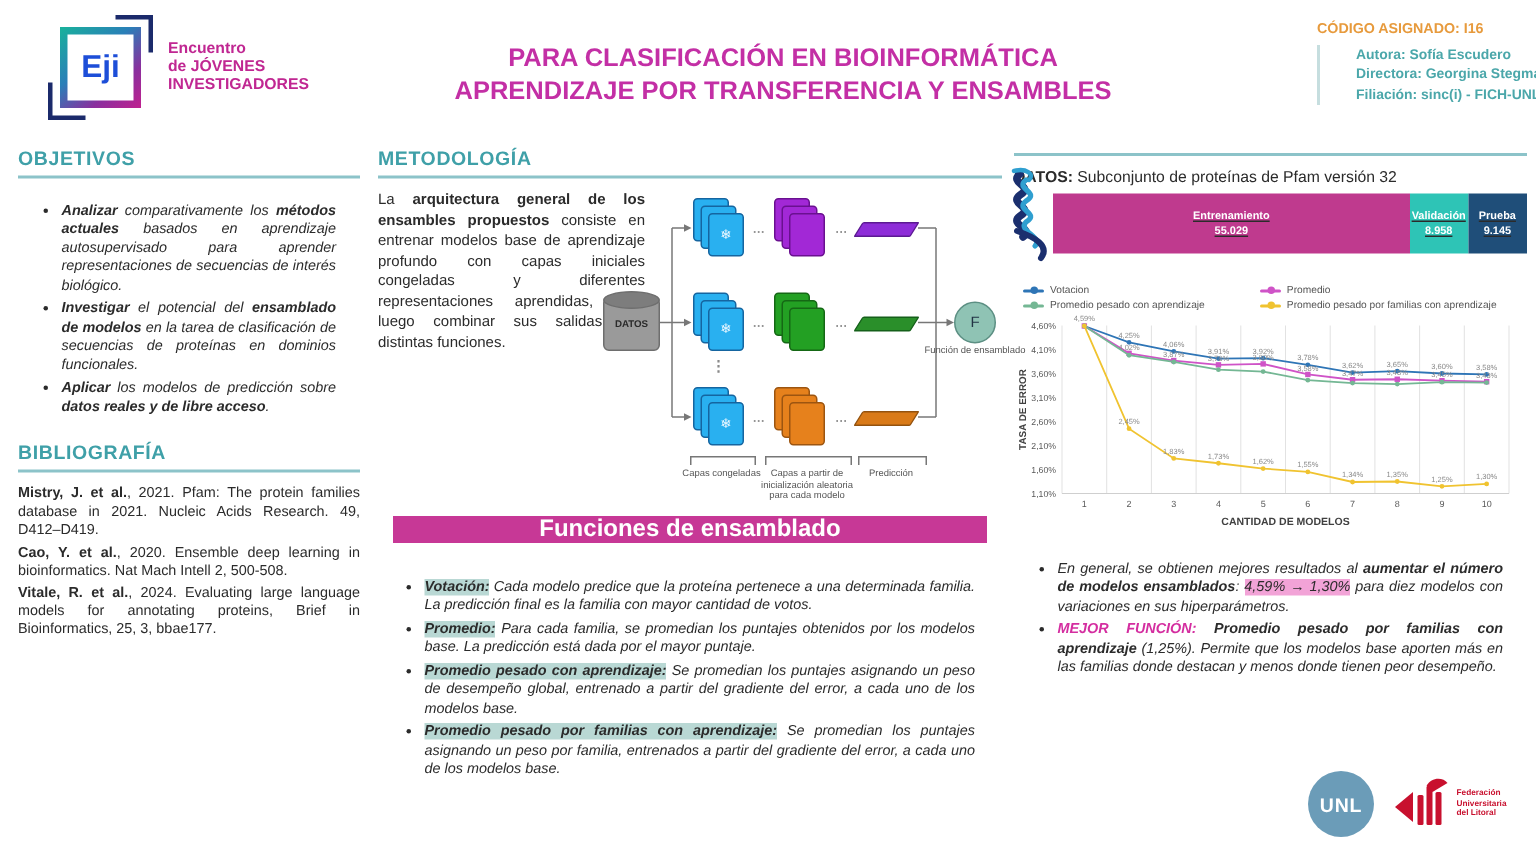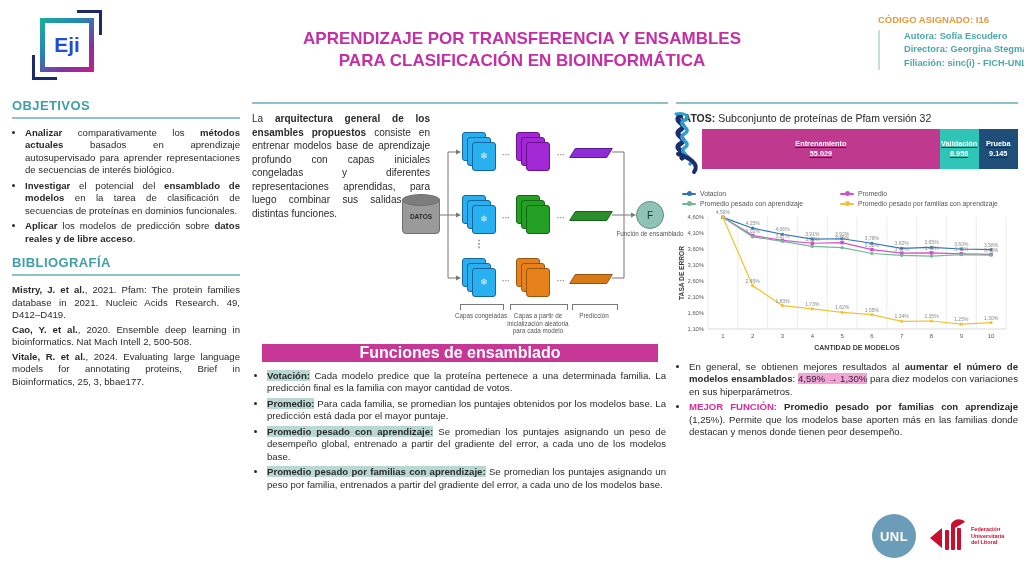--- a/index.html
+++ b/index.html
@@ -21,21 +21,21 @@
   .code-line{font-weight:700;font-size:9.5px;color:#e79a3c;}
   .info-block{margin-top:5px;border-left:2px solid #c6dedf;padding-left:24px;font-size:9.3px;line-height:1.45;color:#4ba7aa;font-weight:bold;}
 
   
   .col{position:absolute;top:98px;}
   .col1{left:12px;width:228px;}
   .col2{left:252px;width:416px;}
   .col3{left:676px;width:342px;}
   .sec-h{font-weight:700;font-size:13px;letter-spacing:.4px;color:#3fa0a8;}
   .sec-rule{border:none;border-top:2px solid #8cc3c9;margin:4px 0 8px 0;}
-  .body-ul{margin:0;padding-left:13px;font-size:9.6px;line-height:1.3;text-align:justify;}
+  .body-ul{margin:16px;padding-left:13px;font-size:9.6px;line-height:1.3;text-align:justify;font-style:italic;}
   .body-ul li{margin-bottom:3px;}
   .seg-b{font-weight:700;}
   .seg-hlt{background:#b9d8d4;font-weight:700;}
   .seg-hlp{background:#f2a3d7;}
   .seg-mgb{color:#d42ea0;font-weight:700;}
 
   .refs{font-size:9.6px;line-height:1.3;text-align:justify;}
   .refs p{margin:0 0 2px 0;}
 
   
@@ -95,24 +95,29 @@
 
 <div class="page">
 
   <div class="logo-wrap">
     <div class="bracket-tr"></div>
     <div class="bracket-bl"></div>
     <div class="logo-grad">
       <div class="logo-inner">Eji</div>
     </div>
   </div>
+  <div class="logo-text">
+    <div>Encuentro</div>
+    <div>de JÓVENES</div>
+    <div>INVESTIGADORES</div>
+  </div>
 
   <div class="title">
+    <div>PARA CLASIFICACIÓN EN BIOINFORMÁTICA</div>
     <div>APRENDIZAJE POR TRANSFERENCIA Y ENSAMBLES</div>
-    <div>PARA CLASIFICACIÓN EN BIOINFORMÁTICA</div>
   </div>
 
   <div class="codebox">
     <div class="code-line">CÓDIGO ASIGNADO: I16</div>
     <div class="info-block">
       <div>Autora: Sofía Escudero</div>
       <div>Directora: Georgina Stegmayer</div>
       <div>Filiación: sinc(i) - FICH-UNL</div>
     </div>
   </div>
@@ -128,20 +133,21 @@
     <div style="margin-top:10px" class="sec-h">BIBLIOGRAFÍA</div>
     <hr class="sec-rule">
     <div class="refs">
       <p><span class="seg-b">Mistry, J. et al.</span><span>, 2021. Pfam: The protein families database in 2021. Nucleic Acids Research. 49, D412–D419.</span></p>
       <p><span class="seg-b">Cao, Y. et al.</span><span>, 2020. Ensemble deep learning in bioinformatics. Nat Mach Intell 2, 500-508.</span></p>
       <p><span class="seg-b">Vitale, R. et al.</span><span>, 2024. Evaluating large language models for annotating proteins, Brief in Bioinformatics, 25, 3, bbae177.</span></p>
     </div>
   </div>
 
   <div class="col col2">
+    <div class="sec-h">METODOLOGÍA</div>
     <hr class="sec-rule">
     <div class="met-intro"><span>La </span><span class="seg-b">arquitectura general de los ensambles propuestos</span><span> consiste en entrenar modelos base de aprendizaje profundo con capas iniciales congeladas y diferentes representaciones aprendidas, para luego combinar sus salidas con distintas funciones.</span></div>
 
     <div class="diagram">
       <svg class="dg-svg" width="266" height="240">
         <g stroke="#777" stroke-width="1" fill="none">
           <path d="M36 89 H46"></path>
           <path d="M46 26 V152"></path>
           <path d="M46 26 H54"></path>
             <path d="M46 89 H54"></path>

